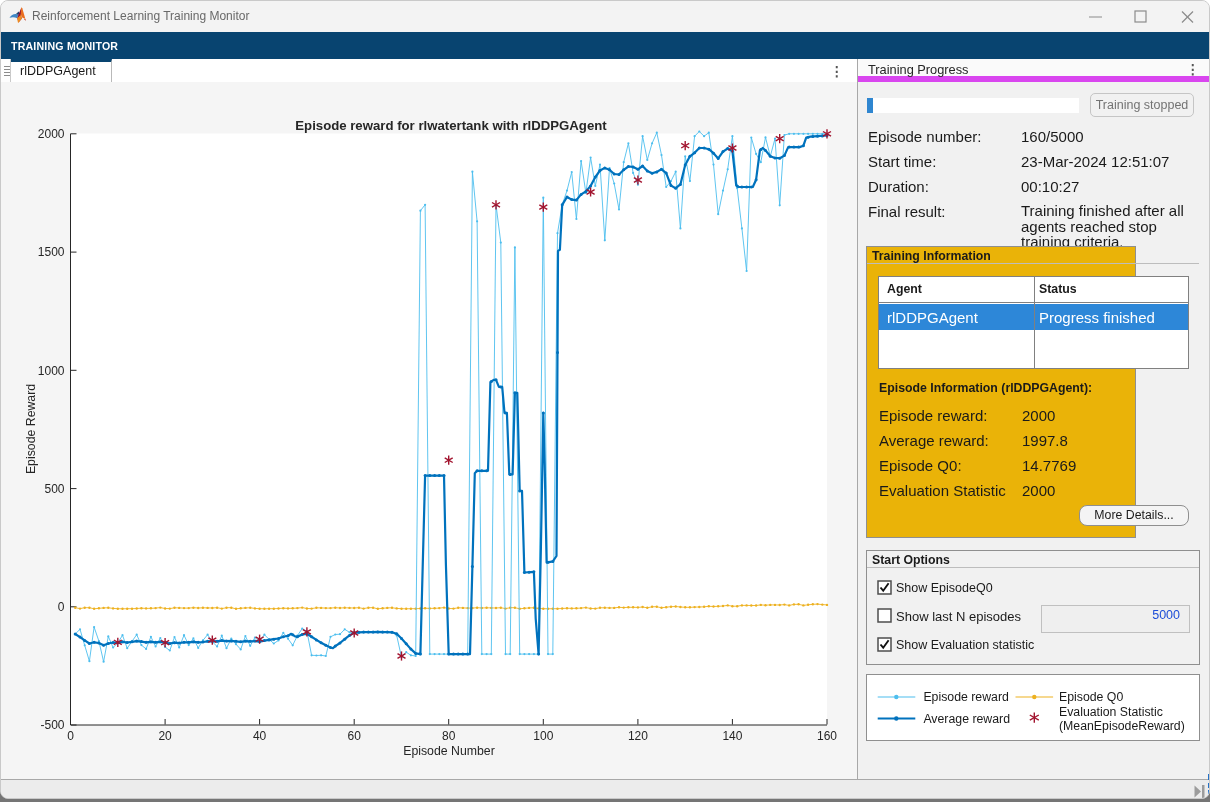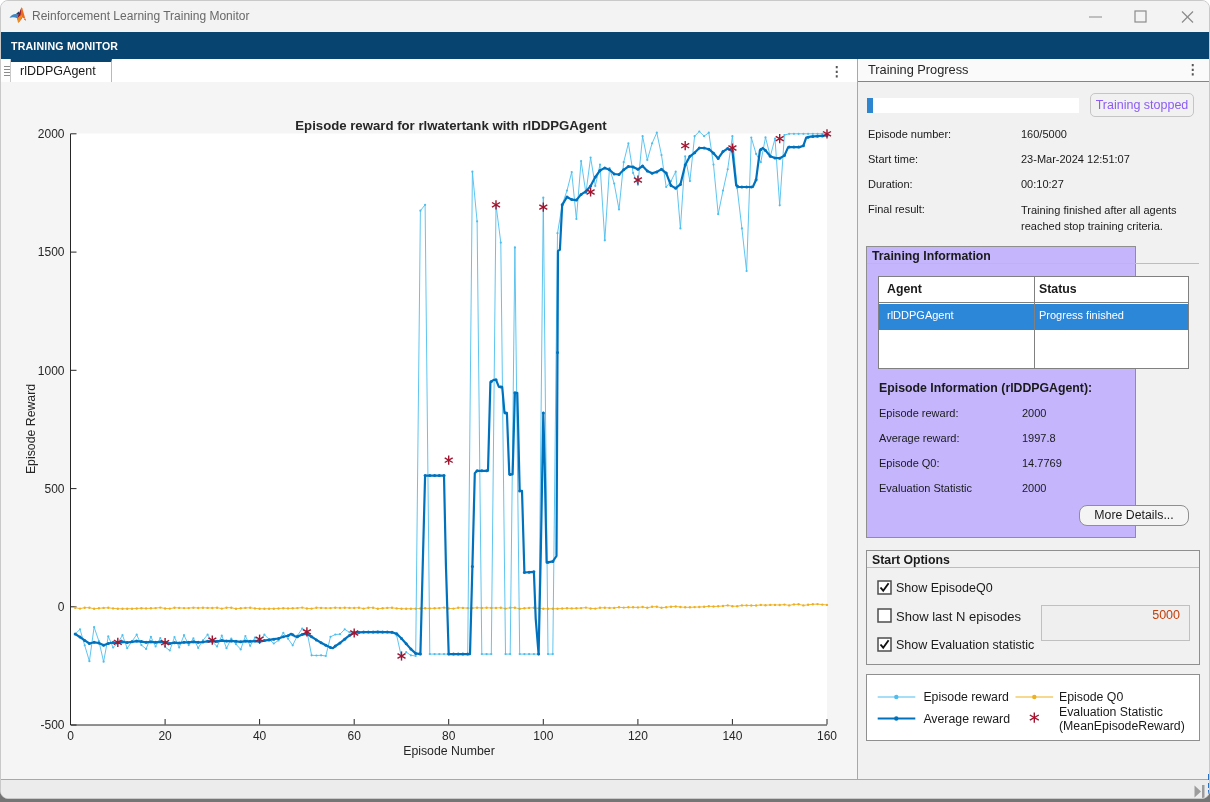--- a/index.html
+++ b/index.html
@@ -1,16 +1,16 @@
 <!DOCTYPE html>
 <html><head><meta charset="utf-8"><style>
 *{margin:0;padding:0;box-sizing:border-box}
 body{width:1210px;height:802px;font-family:"Liberation Sans",sans-serif;background:#fff;position:relative;overflow:hidden}
 .abs{position:absolute}
-.t{position:absolute;font-size:11px;color:#1a1a1a;white-space:nowrap}
+.t{position:absolute;font-size:15px;color:#1a1a1a;white-space:nowrap}
 .b{position:absolute;font-size:12.3px;font-weight:bold;color:#1a1a1a;white-space:nowrap}
 </style></head>
 <body>
 <div class="abs" style="left:0;top:790px;width:1210px;height:12px;background:#757575"></div>
 <div class="abs" style="left:0;top:0;width:1210px;height:799px;background:#f0f0f0;border-radius:8px;overflow:hidden;border:1px solid #c9c9c9">
 
   <div class="abs" style="left:0;top:31px;width:1210px;height:27px;background:#084470">
     <span class="abs" style="left:10px;top:8px;font-size:10.6px;font-weight:bold;color:#fff;letter-spacing:.2px">TRAINING MONITOR</span>
   </div>
 
@@ -630,40 +630,40 @@
         <line x1="826.0" y1="46.2" x2="826.0" y2="55.4"></line>
         <line x1="822.0" y1="48.5" x2="830.0" y2="53.1"></line>
         <line x1="830.0" y1="48.5" x2="822.0" y2="53.1"></line>
       </g>
 </svg>
 
   <div class="abs" style="left:856px;top:58px;width:1px;height:720px;background:#a8a8a8"></div>
 
   <div class="abs" style="left:857px;top:58px;width:353px;height:720px;background:#f1f1f1">
 
-    <div class="abs" style="left:0;top:0;width:353px;height:23px;background:#fafafa;border-bottom:1px solid #d946ef">
+    <div class="abs" style="left:0;top:0;width:353px;height:23px;background:#fafafa;border-bottom:6px solid #d946ef">
       <span class="abs" style="left:10px;top:3px;font-size:12.8px;color:#262626">Training Progress</span>
       <span class="abs" style="left:328px;top:2px;font-size:13.5px;font-weight:bold;color:#555">⋮</span>
     </div>
 
     <div class="abs" style="left:9px;top:39px;width:212px;height:15px;background:#fff">
       <div class="abs" style="left:0;top:0;width:6px;height:15px;background:#2f86d0"></div>
     </div>
-    <div class="abs" style="left:232px;top:34px;width:104px;height:24px;border:1px solid #c5c5c5;border-radius:5px;color:#8b5cf6;font-size:12.5px;text-align:center;line-height:22px;white-space:nowrap">Training stopped</div>
+    <div class="abs" style="left:232px;top:34px;width:104px;height:24px;border:1px solid #c5c5c5;border-radius:5px;color:#737373;font-size:12.5px;text-align:center;line-height:22px;white-space:nowrap">Training stopped</div>
 
     <span class="t" style="left:10px;top:69px">Episode number:</span>
     <span class="t" style="left:163px;top:69px">160/5000</span>
     <span class="t" style="left:10px;top:94px">Start time:</span>
     <span class="t" style="left:163px;top:94px">23-Mar-2024 12:51:07</span>
     <span class="t" style="left:10px;top:119px">Duration:</span>
     <span class="t" style="left:163px;top:119px">00:10:27</span>
     <span class="t" style="left:10px;top:144px">Final result:</span>
     <span class="t" style="left:163px;top:144px;width:180px;white-space:normal;line-height:15.5px">Training finished after all agents reached stop training criteria.</span>
 
-    <div class="abs" style="left:8px;top:187px;width:270px;height:292px;border:1px solid #8f8f8f;background:#c4b5fd">
+    <div class="abs" style="left:8px;top:187px;width:270px;height:292px;border:1px solid #8f8f8f;background:#eab308">
       <span class="b" style="left:5px;top:2px">Training Information</span>
       <div class="abs" style="left:0;top:16px;width:332px;height:1px;background:#bdbdbd"></div>
 
       <div class="abs" style="left:11px;top:29px;width:311px;height:93px;background:#fff;border:1px solid #808080">
         <div class="abs" style="left:0;top:0;width:309px;height:26px;border-bottom:1px solid #808080">
           <span class="b" style="left:8px;top:5px">Agent</span>
           <span class="b" style="left:160px;top:5px">Status</span>
         </div>
         <div class="abs" style="left:0;top:27px;width:309px;height:26px;background:#2d87d8">
           <span class="t" style="left:8px;top:5px;color:#fff">rlDDPGAgent</span>
@@ -688,21 +688,21 @@
       <div class="abs" style="left:0;top:16px;width:332px;height:1px;background:#bdbdbd"></div>
       <svg class="abs" style="left:10px;top:29px" width="15" height="15" viewBox="0 0 15 15">
           <rect x="1" y="1" width="13" height="13" fill="#fff" stroke="#4d4d4d" stroke-width="1.5"></rect>
           <path d="M3.5 7.5 L6.2 10.7 L11.6 3.2" fill="none" stroke="#111" stroke-width="1.9"></path>
         </svg>
       <span class="t" style="left:29px;top:30px;font-size:12.5px">Show EpisodeQ0</span>
       <svg class="abs" style="left:10px;top:57px" width="15" height="15" viewBox="0 0 15 15">
           <rect x="1" y="1" width="13" height="13" fill="#fff" stroke="#4d4d4d" stroke-width="1.5"></rect>
         </svg>
       <span class="t" style="left:29px;top:58px;font-size:13px">Show last N episodes</span>
-      <div class="abs" style="left:174px;top:54px;width:149px;height:36px;background:#efefef;border:1px solid #c0c0c0;font-size:12.5px;color:#c2410c;text-align:right;line-height:18px;padding-right:9px">5000</div>
+      <div class="abs" style="left:174px;top:54px;width:149px;height:28px;background:#efefef;border:1px solid #c0c0c0;font-size:12.5px;color:#1d4ed8;text-align:right;line-height:18px;padding-right:9px">5000</div>
       <svg class="abs" style="left:10px;top:86px" width="15" height="15" viewBox="0 0 15 15">
           <rect x="1" y="1" width="13" height="13" fill="#fff" stroke="#4d4d4d" stroke-width="1.5"></rect>
           <path d="M3.5 7.5 L6.2 10.7 L11.6 3.2" fill="none" stroke="#111" stroke-width="1.9"></path>
         </svg>
       <span class="t" style="left:29px;top:87px;font-size:12.5px">Show Evaluation statistic</span>
     </div>
 
     <div class="abs" style="left:8px;top:615px;width:334px;height:67px;border:1px solid #8f8f8f;background:#fff">
       <svg class="abs" style="left:0;top:0" width="332" height="65" viewBox="0 0 332 65">
         <line x1="10.7" y1="22" x2="48.3" y2="22" stroke="#4DBEEE" stroke-width="1.2"></line>

